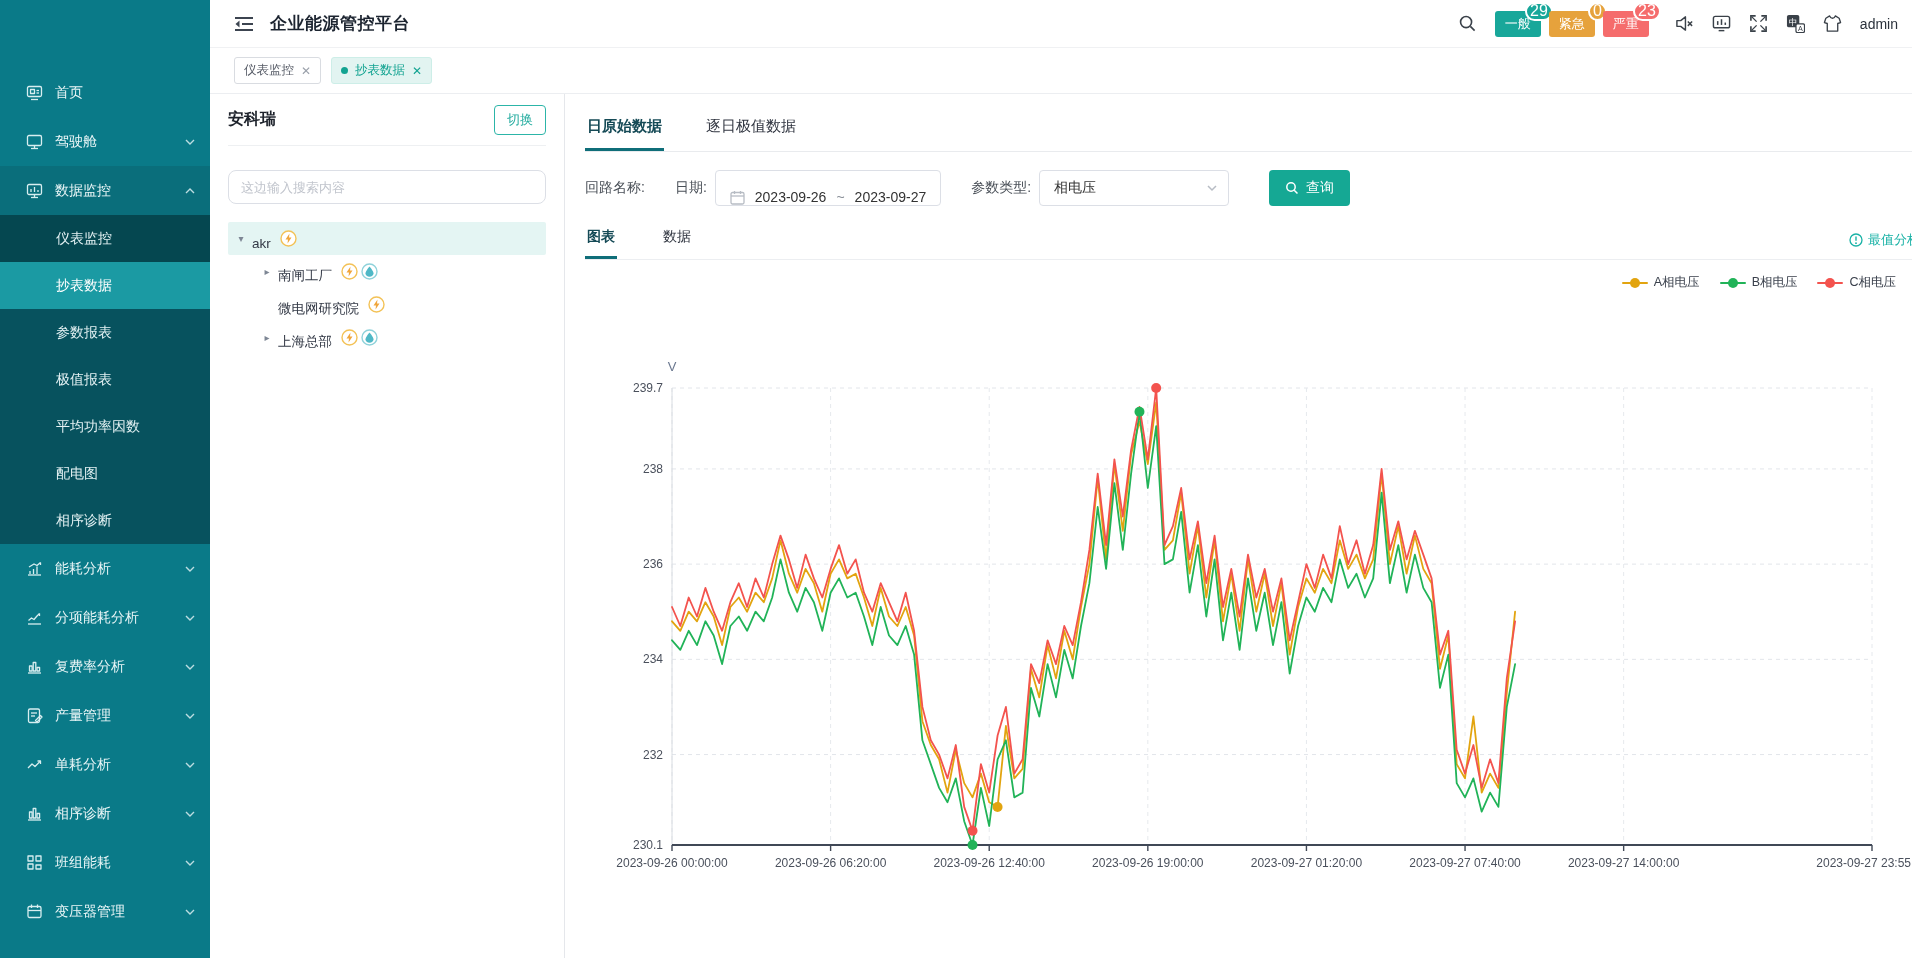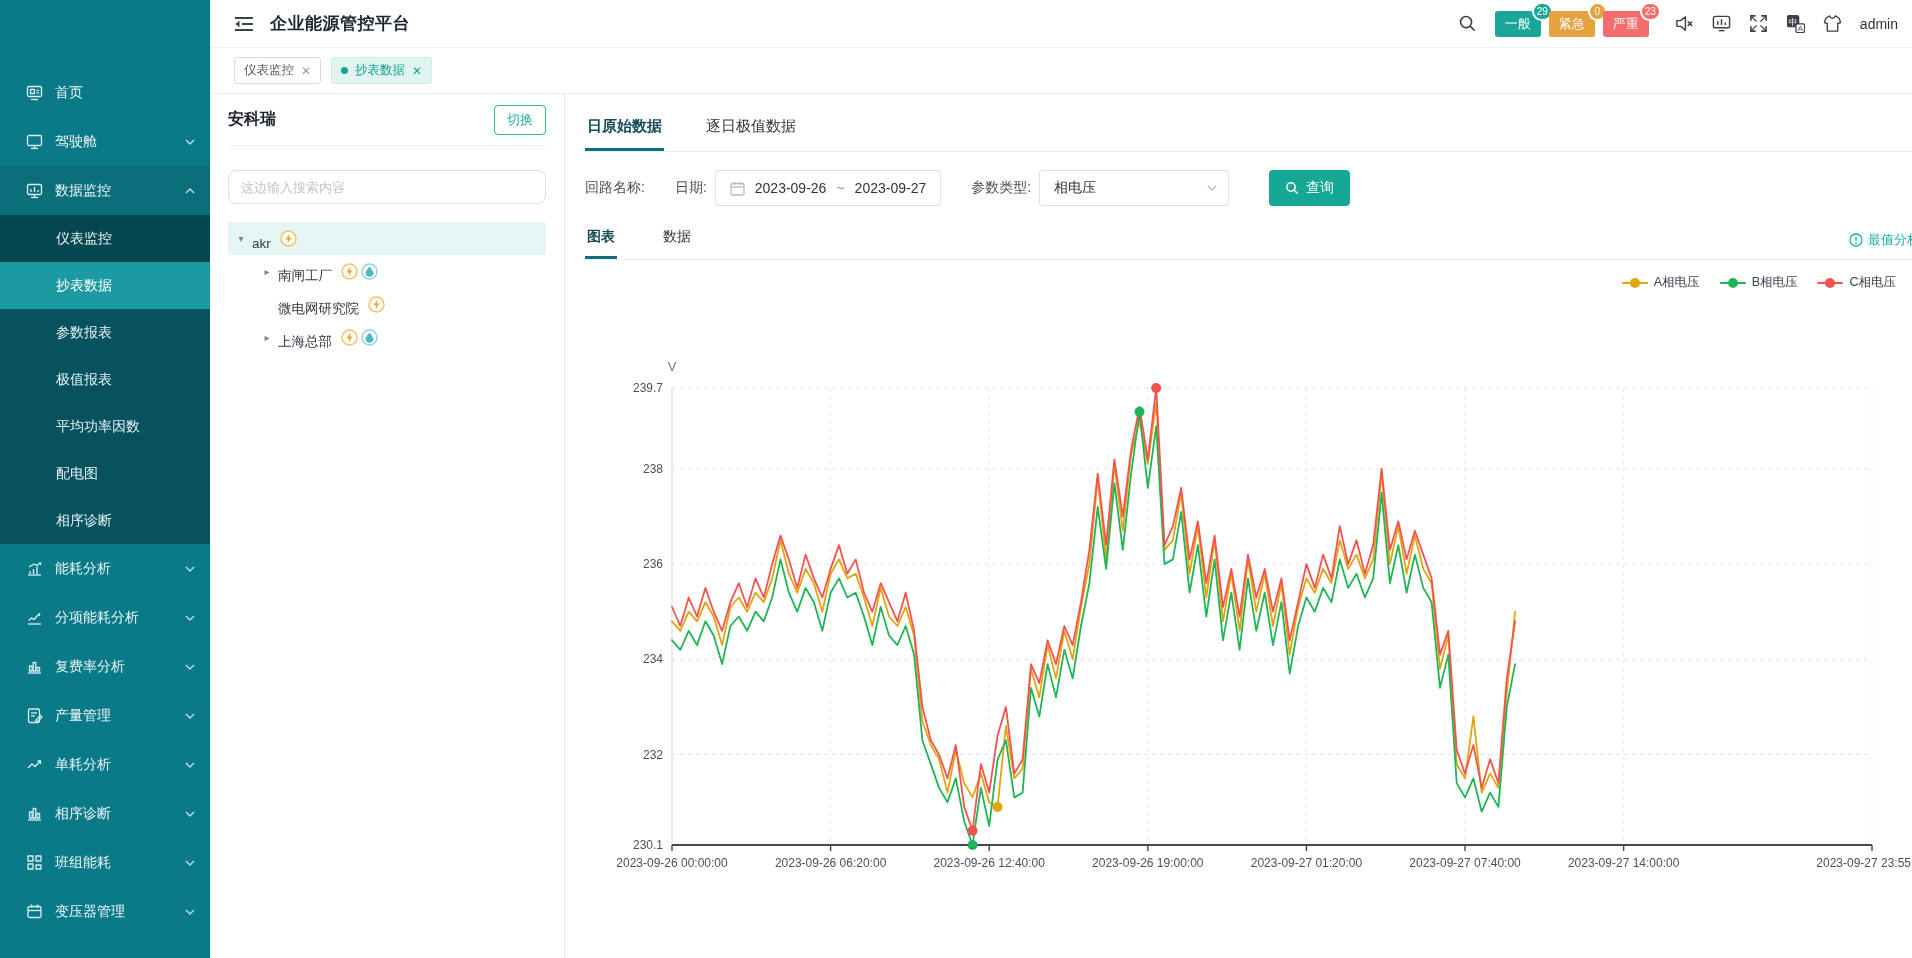--- a/index.html
+++ b/index.html
@@ -28,21 +28,21 @@
   
   .hdr { height:48px; display:flex; align-items:center; padding:0 22px 0 24px;
     border-bottom:1px solid #f0f1f3; }
   .hdr .collapse { width:20px; height:16px; color:#3c4450; margin-right:16px; cursor:pointer; }
   .hdr-title { font-size:17px; font-weight:bold; color:#1c2430; letter-spacing:.5px; }
   .hdr-right { margin-left:auto; display:flex; align-items:center; gap:18px; }
   .hicon { width:19px; height:19px; color:#3a4149; cursor:pointer; }
   .chip { position:relative; height:26px; padding:0 10px; border-radius:3px; color:#fff;
     font-size:13px; display:flex; align-items:center; cursor:pointer; margin-right:8px; }
   .chip .cnt { position:absolute; top:-9px; right:-12px; min-width:19px; height:19px;
-    border-radius:10px; border:2px solid #fff; color:#fff; font-size:10px;
+    border-radius:10px; border:2px solid #fff; color:#fff; font-size:16px;
     display:flex; align-items:center; justify-content:center; padding:0 3px; }
   .admin { font-size:14px; color:#2b323c; }
 
   
   .tagrow { height:46px; display:flex; align-items:center; gap:10px; padding-left:24px;
     border-bottom:1px solid #eceef1; }
   .tag { height:27px; display:flex; align-items:center; gap:7px; padding:0 9px;
     font-size:12.5px; border:1px solid #d9dce1; border-radius:3px; color:#565b66;
     background:#fff; cursor:pointer; }
   .tag .x { color:#9aa0aa; font-size:12px; }
@@ -77,21 +77,21 @@
   .mtab { padding:9px 2px 12px; font-size:15px; color:#303540; cursor:pointer;
     border-bottom:3px solid transparent; }
   .mtab.active { color:#154a56; font-weight:bold; border-bottom-color:#0f6e79; }
   .formrow { display:flex; align-items:center; margin-top:18px; gap:8px; font-size:14px; color:#4a5058; }
   .fld-label { margin-left:0; }
   .selbox { height:36px; border:1px solid #dcdfe6; border-radius:4px; background:#fff;
     display:flex; align-items:center; padding:0 10px 0 14px; color:#333; cursor:pointer; }
   .selbox .sel-val { flex:1; }
   .selbox .dn { color:#b7bcc4; width:12px; height:12px; margin-left:8px; }
   .datebox { height:36px; border:1px solid #dcdfe6; border-radius:4px; display:flex;
-    align-items:center; gap:10px; padding:0 14px; color:#333; cursor:pointer; }
+    align-items:flex-end; gap:10px; padding:0 14px; color:#333; cursor:pointer; }
   .datebox .cal { width:15px; height:15px; color:#b7bcc4; }
   .datebox .tilde { color:#858b94; }
   .btn-query { height:36px; margin-left:32px; background:#15a894; color:#fff; border:none;
     border-radius:4px; font-size:14px; padding:0 16px; display:flex; align-items:center;
     gap:7px; cursor:pointer; }
   .btn-query .mg { width:14px; height:14px; color:#fff; }
   .subrow { display:flex; align-items:flex-end; border-bottom:1px solid #eceef1; margin-top:14px; }
   .stab { padding:8px 2px 10px; margin-right:44px; font-size:14px; color:#303540; cursor:pointer;
     border-bottom:3px solid transparent; }
   .stab.active { color:#154a56; font-weight:bold; border-bottom-color:#0f6e79; }

